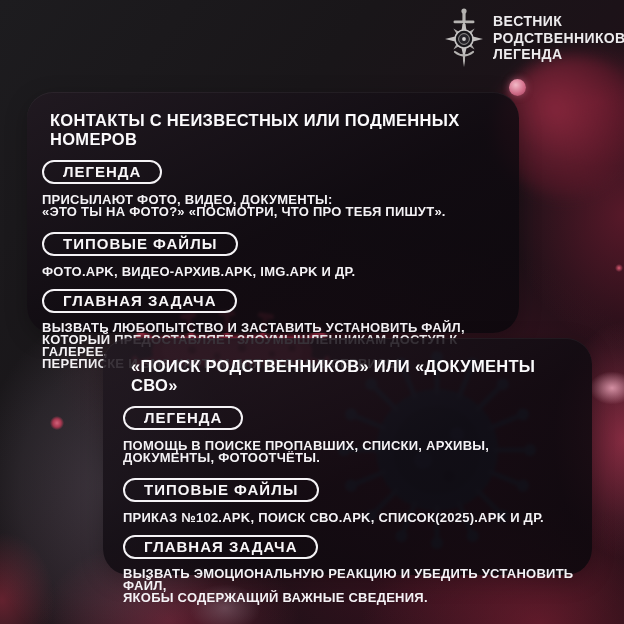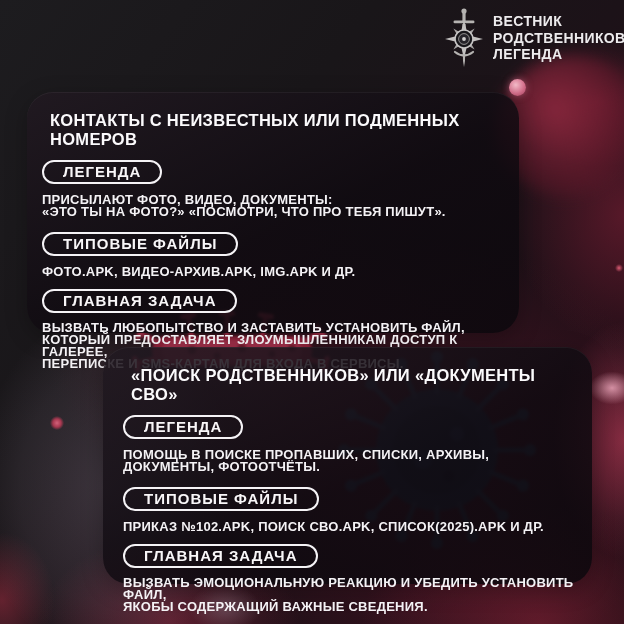--- a/index.html
+++ b/index.html
@@ -45,21 +45,21 @@
   .emblem{flex:0 0 auto;}
   .brand-text{margin-left:6px;margin-top:6px;color:#edebed;font-weight:700;
     font-size:14px;line-height:16.5px;letter-spacing:.4px;white-space:nowrap;}
   
   .card{
     position:absolute;box-sizing:border-box;border-radius:26px;color:#fff;
     background:linear-gradient(155deg, rgba(33,25,33,.88) 0%, rgba(15,10,16,.85) 55%, rgba(12,8,13,.87) 100%);
     box-shadow:inset 0 1px 0 rgba(255,255,255,.05), 0 6px 22px rgba(0,0,0,.25);
   }
   .card1{left:27px;top:92px;width:492px;height:241px;padding:11px 16px 0 15px;}
-  .card2{left:103px;top:347px;width:489px;height:237px;padding:11px 16px 0 20px;}
+  .card2{left:103px;top:338px;width:489px;height:237px;padding:11px 16px 0 20px;}
   .card-title{margin:8px;font-size:16.5px;line-height:19px;font-weight:700;letter-spacing:.3px;color:#fbfafc;}
   .pill{
     display:table;margin:11px 0 0;border:2px solid #f5f3f6;border-radius:999px;
     padding:3px 19px 4px;font-size:15px;line-height:13px;font-weight:700;letter-spacing:1px;color:#f8f6f8;
   }
   .sec-text{
     margin:10px 0 0;font-size:13px;line-height:12px;font-weight:700;
     letter-spacing:.25px;white-space:pre-line;color:#f4f2f5;
   }
 </style>

